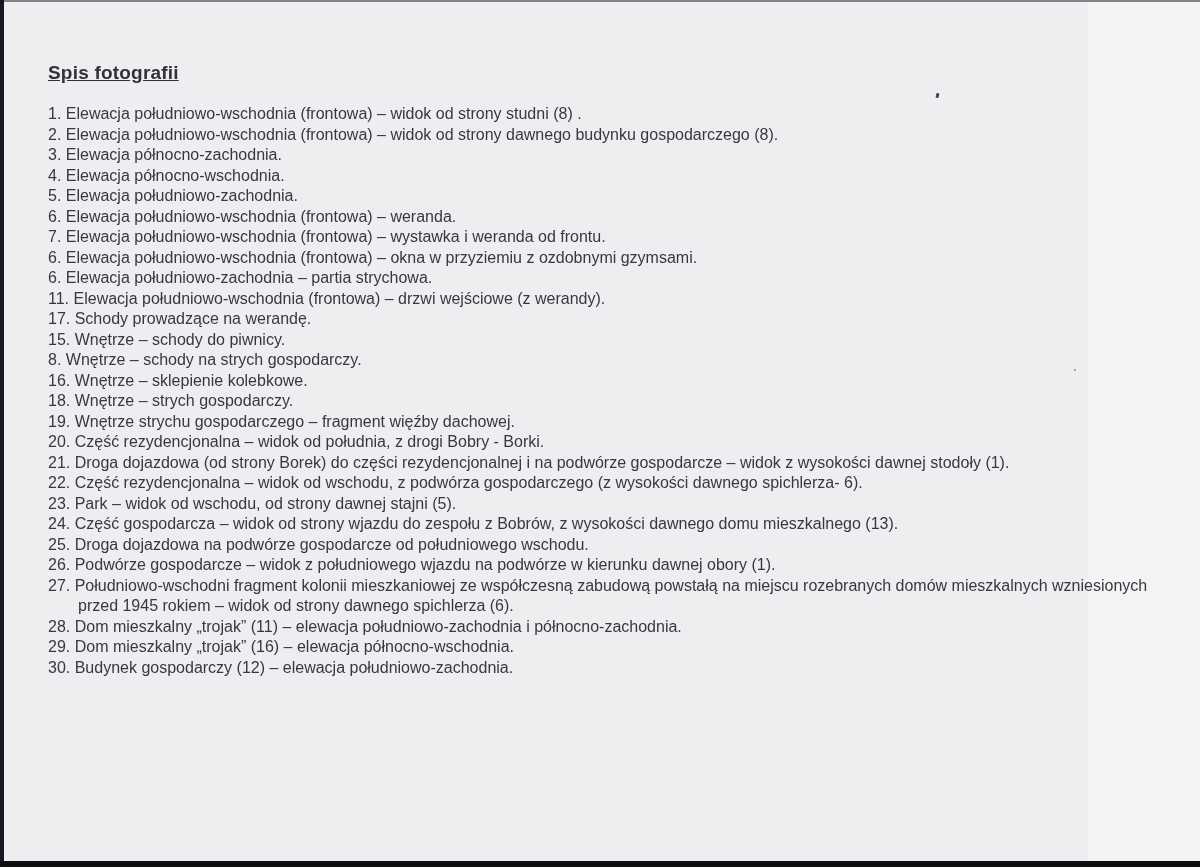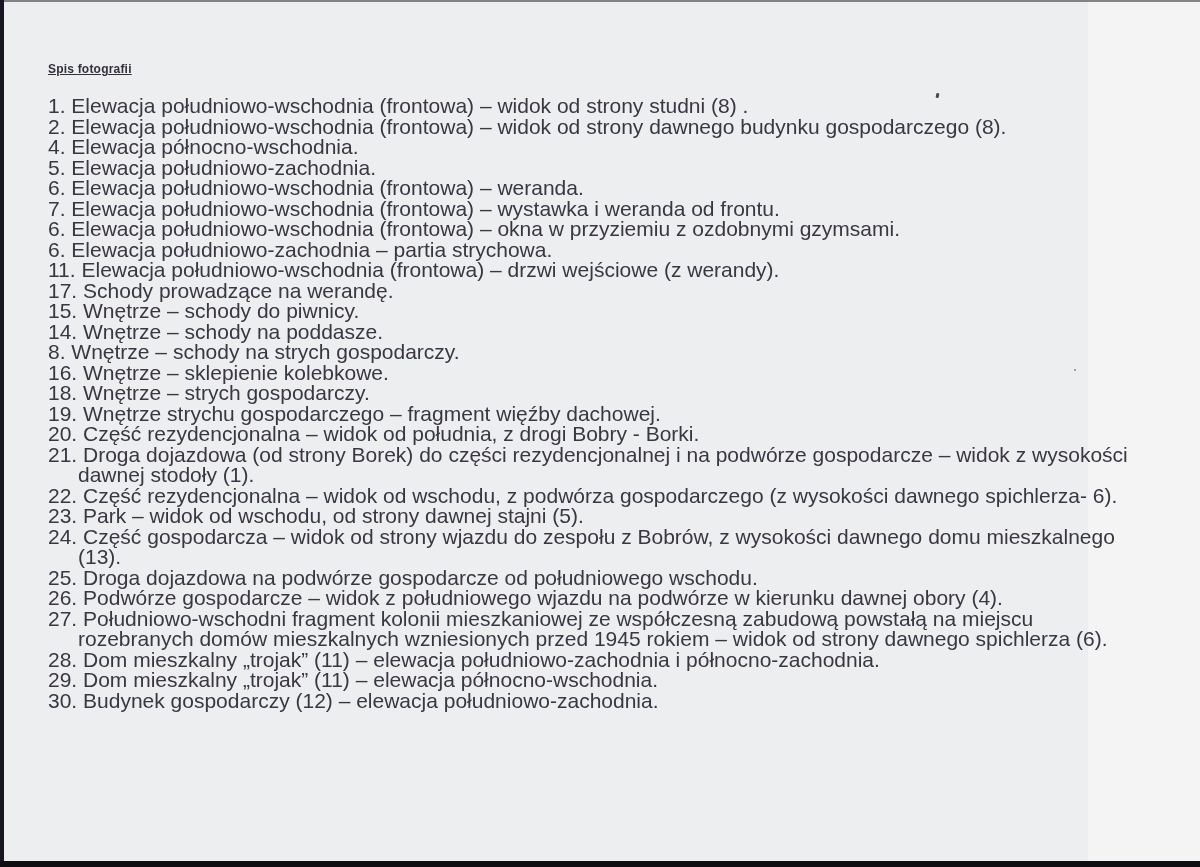--- a/index.html
+++ b/index.html
@@ -41,29 +41,29 @@
     position: absolute; left: 1074px; top: 369px; width: 2px; height: 2px;
     background: #8b8890; border-radius: 50%;
   }
   .content {
     position: absolute;
     left: 48px;
     top: 62px;
     width: 1105px;
   }
   .doc-title {
-    font-size: 12px;
+    font-size: 19px;
     font-weight: bold;
     text-decoration: underline;
     letter-spacing: 0.2px;
     margin: 0 0 20px 0;
     color: #332f3c;
   }
   .list {
-    font-size: 21px;
+    font-size: 16px;
     line-height: 20.5px;
   }
   .list-item {
     padding-left: 30px;
     text-indent: -30px;
   }
 </style>
 </head>
 <body>
 
@@ -73,40 +73,40 @@
   <div class="edge-left"></div>
   <div class="edge-bottom"></div>
   <div class="speck-1"></div>
   <div class="speck-2"></div>
 
   <div class="content">
     <div class="doc-title">Spis fotografii</div>
     <div class="list">
       <div class="list-item">1. Elewacja południowo-wschodnia (frontowa) – widok od strony studni (8) .</div>
       <div class="list-item">2. Elewacja południowo-wschodnia (frontowa) – widok od strony dawnego budynku gospodarczego (8).</div>
+      <div class="list-item">3. Elewacja północno-zachodnia.</div>
       <div class="list-item">4. Elewacja północno-wschodnia.</div>
       <div class="list-item">5. Elewacja południowo-zachodnia.</div>
       <div class="list-item">6. Elewacja południowo-wschodnia (frontowa) – weranda.</div>
       <div class="list-item">7. Elewacja południowo-wschodnia (frontowa) – wystawka i weranda od frontu.</div>
       <div class="list-item">6. Elewacja południowo-wschodnia (frontowa) – okna w przyziemiu z ozdobnymi gzymsami.</div>
       <div class="list-item">6. Elewacja południowo-zachodnia – partia strychowa.</div>
       <div class="list-item">11. Elewacja południowo-wschodnia (frontowa) – drzwi wejściowe (z werandy).</div>
       <div class="list-item">17. Schody prowadzące na werandę.</div>
       <div class="list-item">15. Wnętrze – schody do piwnicy.</div>
-      <div class="list-item">14. Wnętrze – schody na poddasze.</div>
       <div class="list-item">8. Wnętrze – schody na strych gospodarczy.</div>
       <div class="list-item">16. Wnętrze – sklepienie kolebkowe.</div>
       <div class="list-item">18. Wnętrze – strych gospodarczy.</div>
       <div class="list-item">19. Wnętrze strychu gospodarczego – fragment więźby dachowej.</div>
       <div class="list-item">20. Część rezydencjonalna – widok od południa, z drogi Bobry - Borki.</div>
       <div class="list-item">21. Droga dojazdowa (od strony Borek) do części rezydencjonalnej i na podwórze gospodarcze – widok z wysokości dawnej stodoły (1).</div>
       <div class="list-item">22. Część rezydencjonalna – widok od wschodu, z podwórza gospodarczego (z wysokości dawnego spichlerza- 6).</div>
       <div class="list-item">23. Park – widok od wschodu, od strony dawnej stajni (5).</div>
       <div class="list-item">24. Część gospodarcza – widok od strony wjazdu do zespołu z Bobrów, z wysokości dawnego domu mieszkalnego (13).</div>
       <div class="list-item">25. Droga dojazdowa na podwórze gospodarcze od południowego wschodu.</div>
-      <div class="list-item">26. Podwórze gospodarcze – widok z południowego wjazdu na podwórze w kierunku dawnej obory (4).</div>
+      <div class="list-item">26. Podwórze gospodarcze – widok z południowego wjazdu na podwórze w kierunku dawnej obory (1).</div>
       <div class="list-item">27. Południowo-wschodni fragment kolonii mieszkaniowej ze współczesną zabudową powstałą na miejscu rozebranych domów mieszkalnych wzniesionych przed 1945 rokiem – widok od strony dawnego spichlerza (6).</div>
       <div class="list-item">28. Dom mieszkalny „trojak” (11) – elewacja południowo-zachodnia i północno-zachodnia.</div>
-      <div class="list-item">29. Dom mieszkalny „trojak” (11) – elewacja północno-wschodnia.</div>
+      <div class="list-item">29. Dom mieszkalny „trojak” (16) – elewacja północno-wschodnia.</div>
       <div class="list-item">30. Budynek gospodarczy (12) – elewacja południowo-zachodnia.</div>
     </div>
   </div>
 </div>
 
 </body></html>

